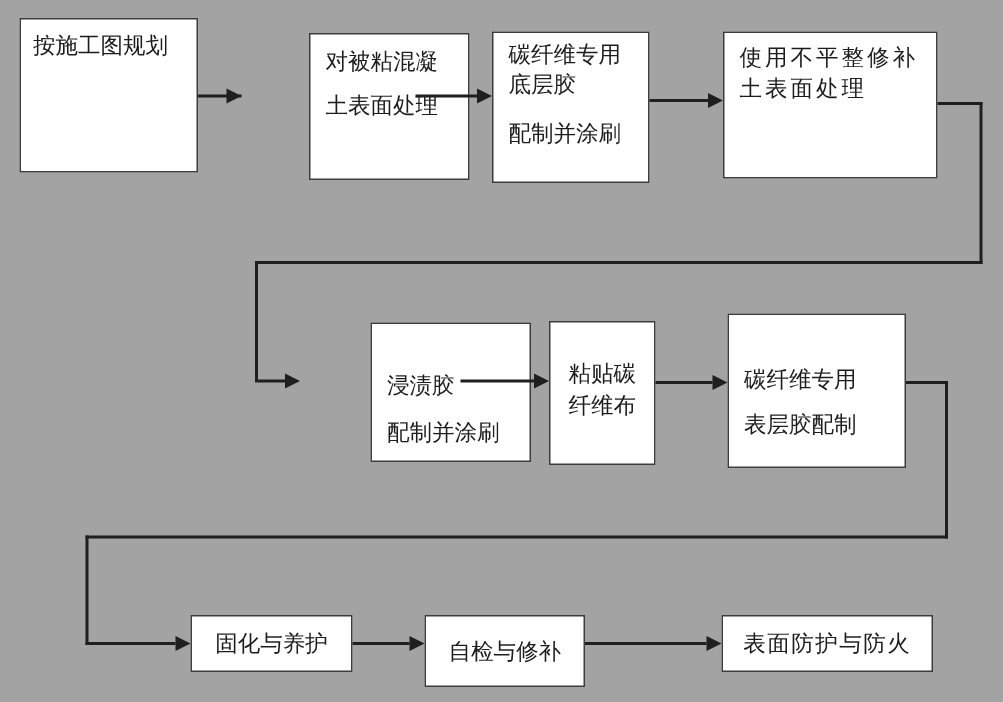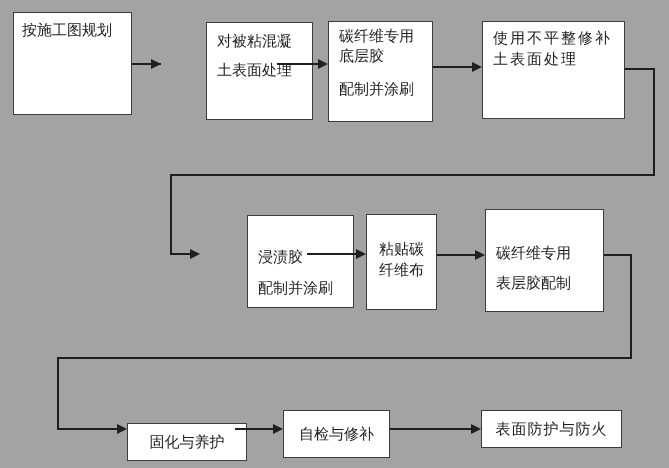--- a/index.html
+++ b/index.html
@@ -24,21 +24,21 @@
 
   
   #b1 { left: 13px;  top: 12px;  width: 119px; height: 103px; padding: 6px 2px 0 8px;  line-height: 22px; }
   #b2 { left: 170px; top: 22px;  width: 107px; height: 98px;  padding: 4px 0 0 10px;   line-height: 29px; margin-left: 36px; }
   #b3 { left: 328px; top: 21px;  width: 105px; height: 101px; padding: 4px 0 0 10px;   line-height: 20px; }
   #b3 .gap-top { margin-top: 13px; }
   #b4 { left: 482px; top: 21px;  width: 143px; height: 98px;  padding: 6px 0 12px 10px;   line-height: 21px; letter-spacing: 2px; }
   #b5 { left: 200px; top: 215px; width: 107px; height: 93px;  padding: 26px 0 0 10px;  line-height: 31px; margin-left: 47px; }
   #b6 { left: 366px; top: 214px; width: 71px;  height: 96px;  padding: 24px 16px 0 12px;  line-height: 21px; }
   #b7 { left: 485px; top: 209px; width: 119px; height: 103px; padding: 28px 0 0 10px;  line-height: 30px; }
-  #b8 { left: 127px; top: 410px; width: 120px; height: 38px; margin-top: 13px; }
+  #b8 { left: 127px; top: 410px; width: 108px; height: 38px; }
   #b9 { left: 283px; top: 410px; width: 107px; height: 48px; }
   #b10{ left: 481px; top: 410px; width: 141px; height: 38px; letter-spacing: 1px; }
   .single { display: flex; align-items: center; justify-content: center; }
 
   
   .hline { position: absolute; height: 2px; background: #1f1f1f; }
   .vline { position: absolute; width: 2px;  background: #1f1f1f; }
   .head {
     position: absolute; width: 0; height: 0;
     border-left: 10px solid #1f1f1f;

